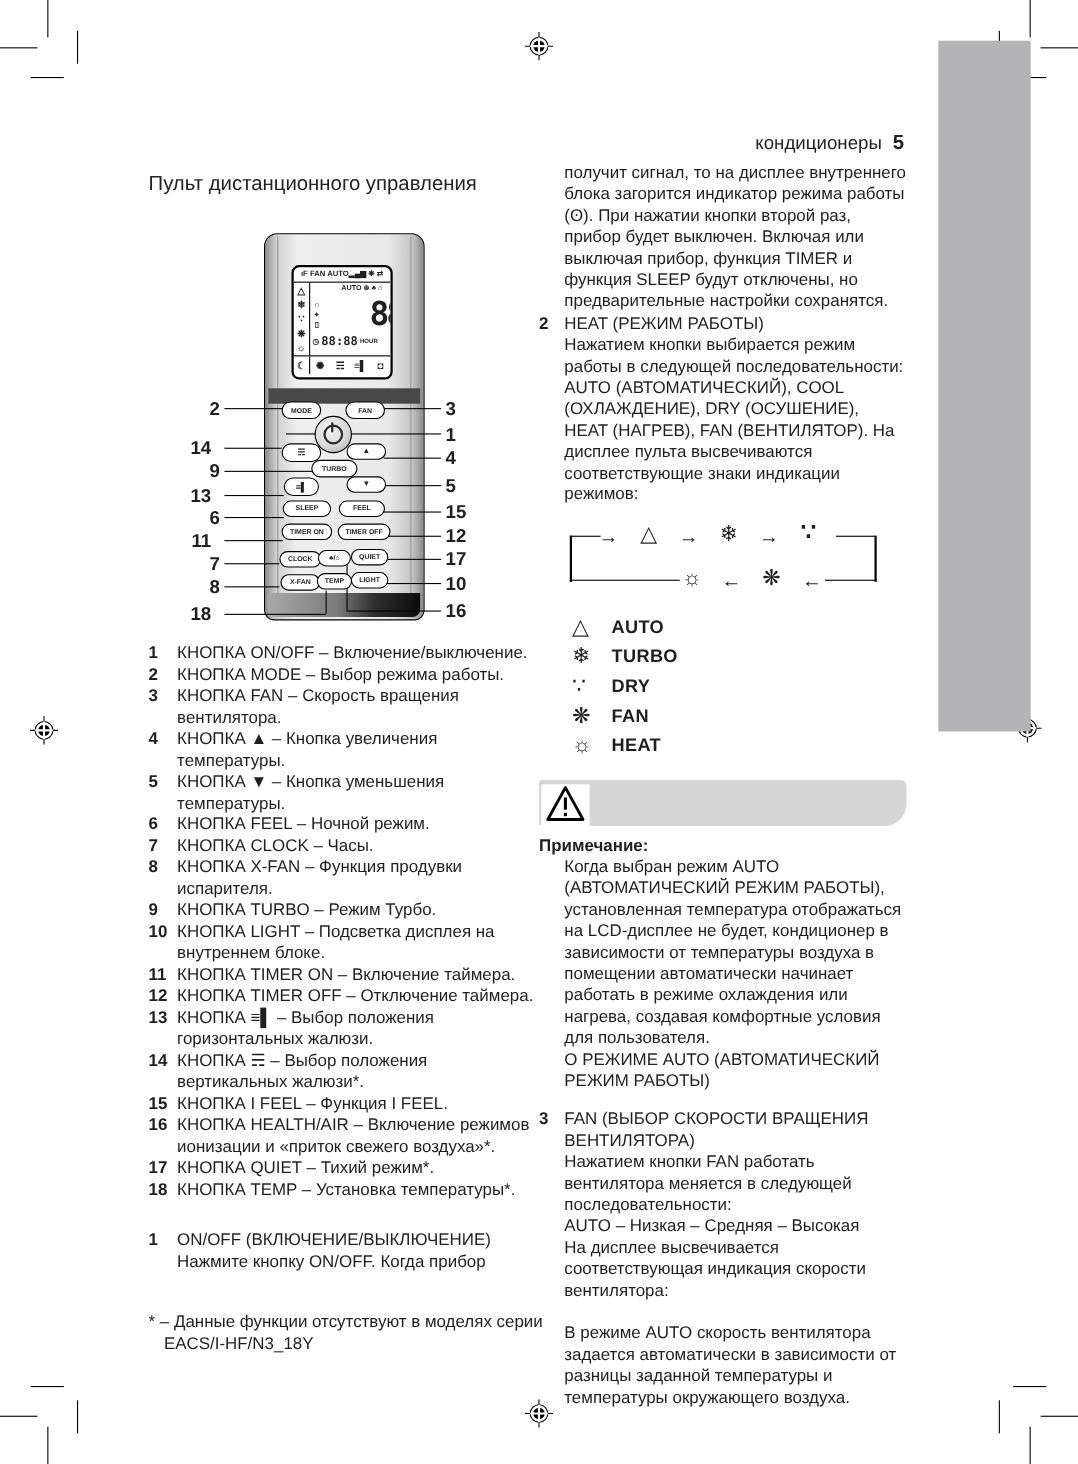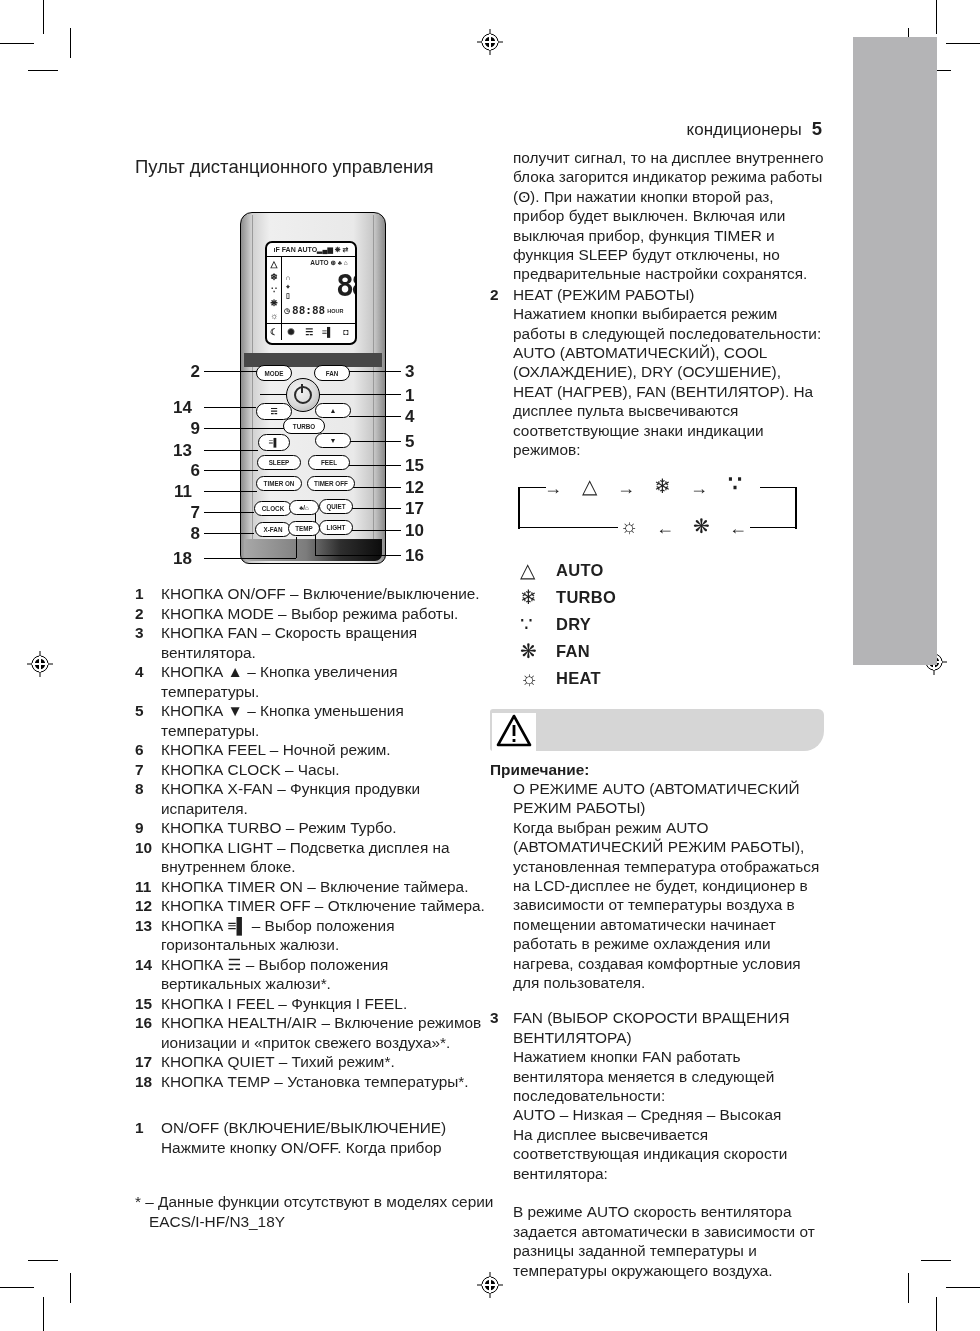--- a/index.html
+++ b/index.html
@@ -465,22 +465,22 @@
       <div class="tri-box">
         <svg width="38" height="36" viewBox="0 0 38 36">
           <path d="M19 3 L35 32 L3 32 Z" fill="#fff" stroke="#000" stroke-width="2.6" stroke-linejoin="round"></path>
           <rect x="17.6" y="12" width="2.8" height="11" fill="#000"></rect>
           <rect x="17.6" y="26" width="2.8" height="3" fill="#000"></rect>
         </svg>
       </div>
     </div>
 
     <div class="note-h">Примечание:</div>
+    <div class="note-b">Когда выбран режим AUTO (АВТОМАТИЧЕСКИЙ РЕЖИМ РАБОТЫ), установленная температура отображаться на LCD-дисплее не будет, кондиционер в зависимости от температуры воздуха в помещении автоматически начинает работать в режиме охлаждения или нагрева, создавая комфортные условия для пользователя.</div>
     <div class="note-b">О РЕЖИМЕ AUTO (АВТОМАТИЧЕСКИЙ РЕЖИМ РАБОТЫ)</div>
-    <div class="note-b">Когда выбран режим AUTO (АВТОМАТИЧЕСКИЙ РЕЖИМ РАБОТЫ), установленная температура отображаться на LCD-дисплее не будет, кондиционер в зависимости от температуры воздуха в помещении автоматически начинает работать в режиме охлаждения или нагрева, создавая комфортные условия для пользователя.</div>
 
     <div class="sect sect3">
       <span class="n">3</span>
       <span>
         <span>FAN (ВЫБОР СКОРОСТИ ВРАЩЕНИЯ ВЕНТИЛЯТОРА)</span><br>
         <span>Нажатием кнопки FAN работать вентилятора меняется в следующей последовательности:</span><br>
         <span>AUTO – Низкая – Средняя – Высокая</span><br>
         <span>На дисплее высвечивается соответствующая индикация скорости вентилятора:</span><br>
         <br>
         <span>В режиме AUTO скорость вентилятора задается автоматически в зависимости от разницы заданной температуры и температуры окружающего воздуха.</span>

